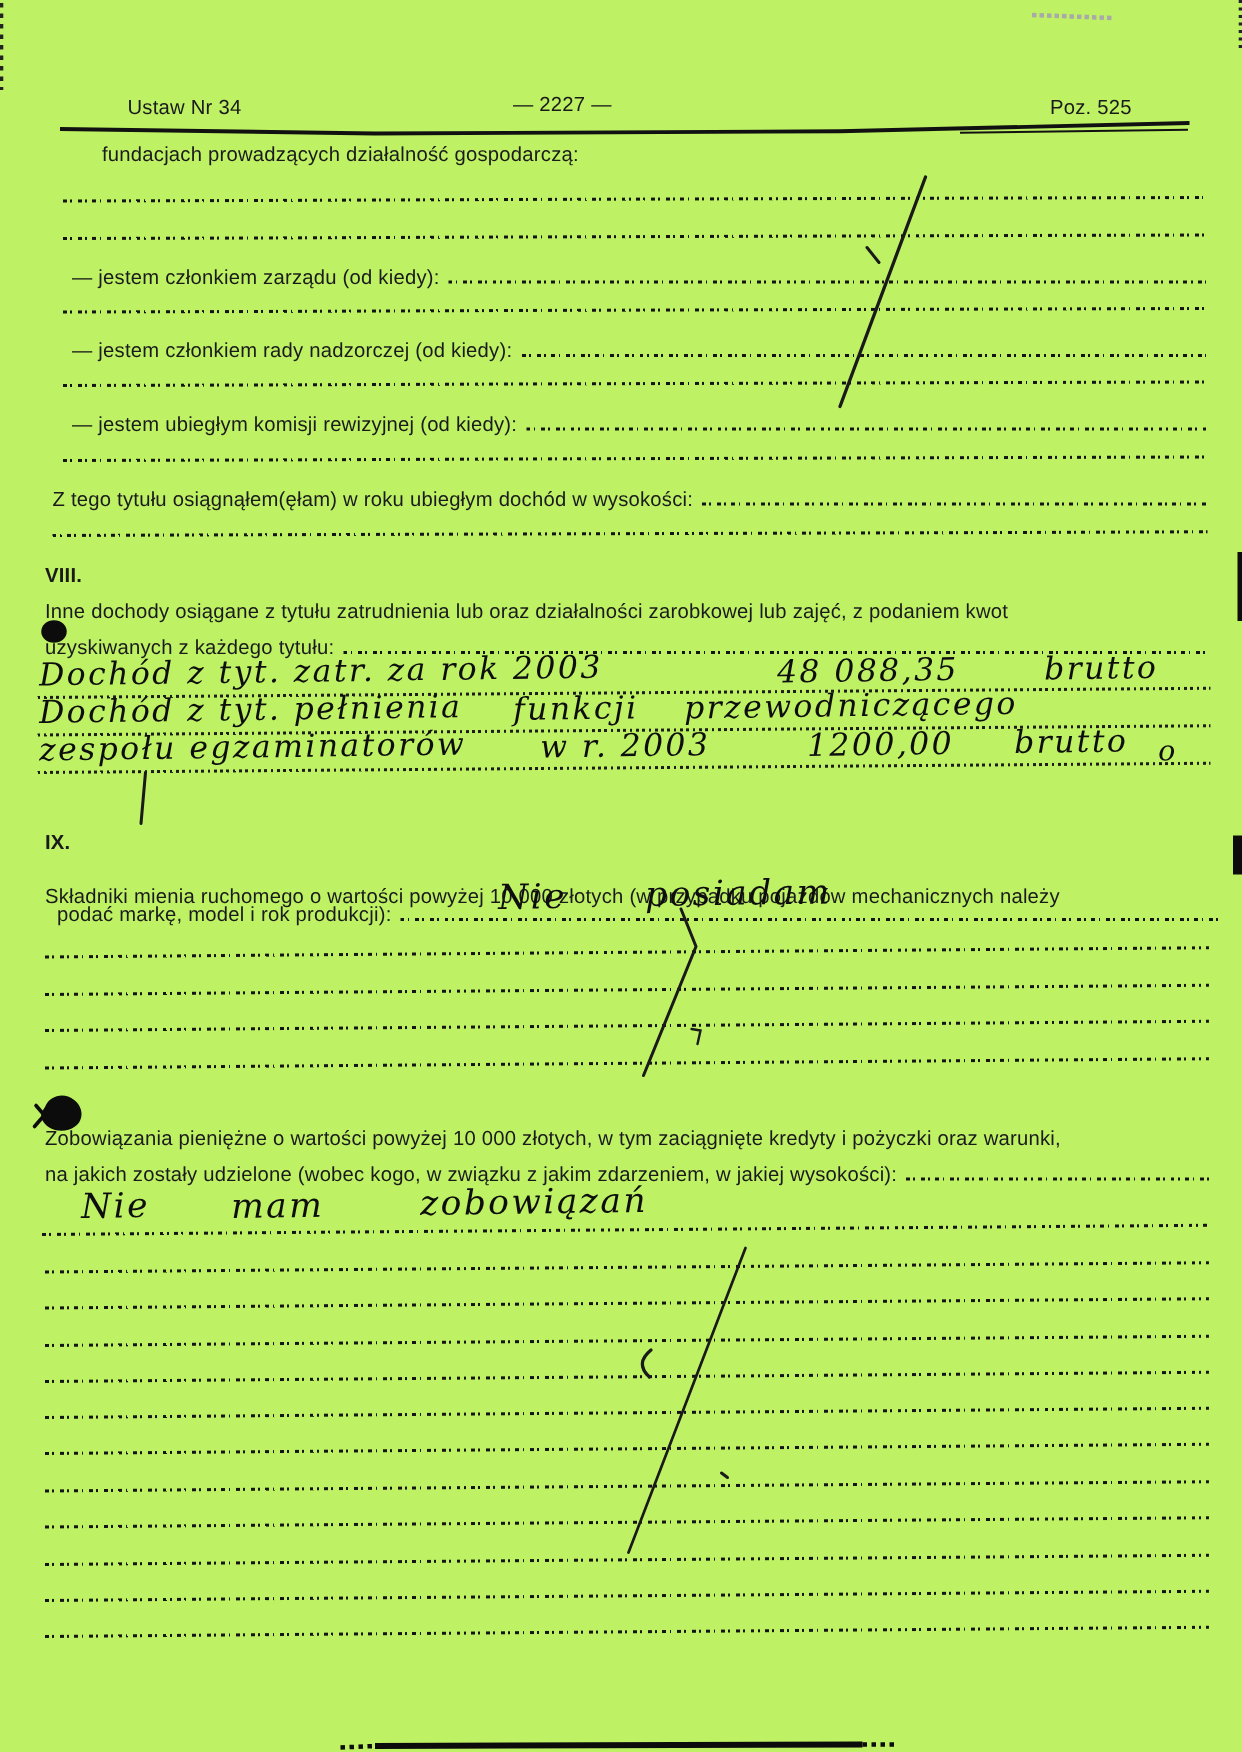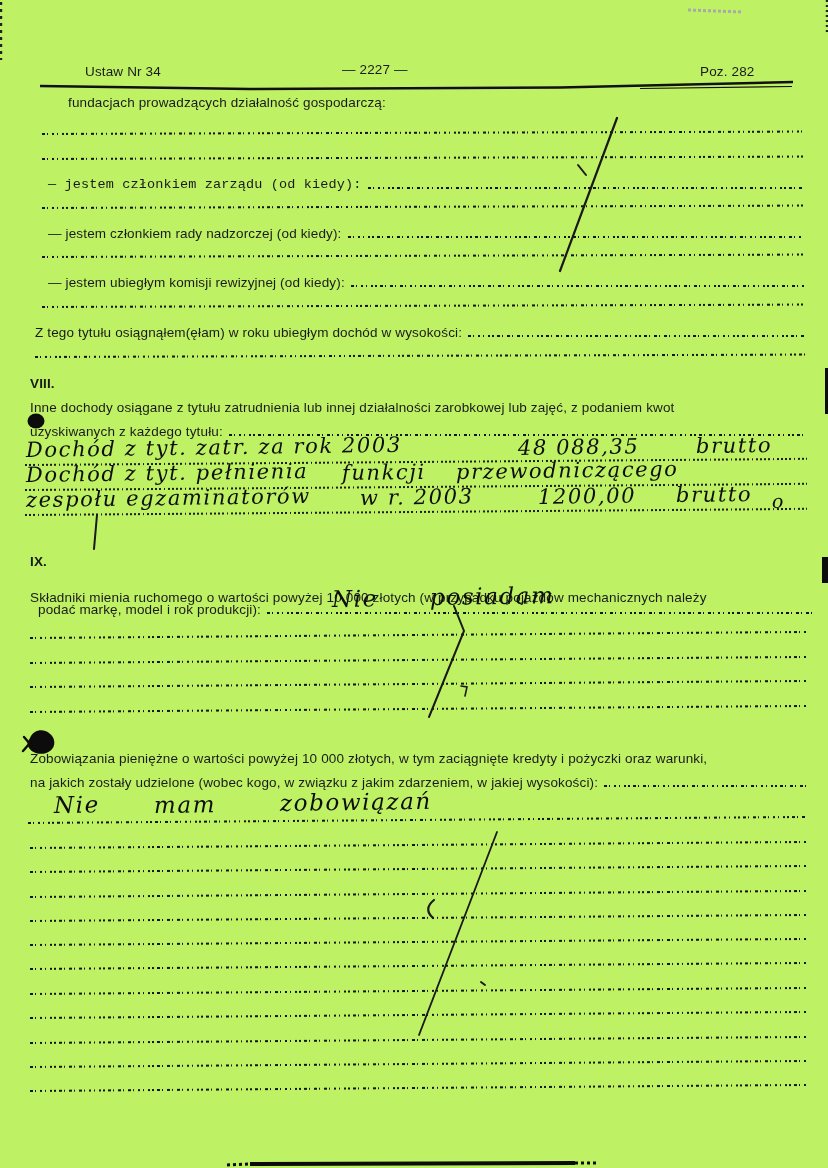--- a/index.html
+++ b/index.html
@@ -31,28 +31,28 @@
   .hw.big { font-size:23px; }
   .ink { position:absolute; left:0; top:0; pointer-events:none; }
 </style>
 </head>
 <body>
 
 <div class="page">
 
   <div class="t" style="left:85px; top:64px;">Ustaw Nr 34</div>
   <div class="t" style="left:342px; top:62px;">— 2227 —</div>
-  <div class="t" style="left:700px; top:64px;">Poz. 282</div>
+  <div class="t" style="left:700px; top:64px;">Poz. 525</div>
 
   <div class="t" style="left:68px; top:95px;">fundacjach prowadzących działalność gospodarczą:</div>
 
   <div class="dl sk1" style="left:42px; top:133px; width:760px;"></div>
   <div class="dl sk1" style="left:42px; top:158px; width:764px;"></div>
 
-  <div class="row" style="left:48px; top:177px; width:756px;font-family:Liberation Mono, monospace;">
+  <div class="row" style="left:48px; top:177px; width:756px;">
     <span class="lbl">— jestem członkiem zarządu (od kiedy):</span>
     <span class="fill"></span>
   </div>
   <div class="dl sk1" style="left:42px; top:207px; width:762px;"></div>
 
   <div class="row" style="left:48px; top:226px; width:756px;">
     <span class="lbl">— jestem członkiem rady nadzorczej (od kiedy):</span>
     <span class="fill"></span>
   </div>
   <div class="dl sk1" style="left:42px; top:256px; width:762px;"></div>
@@ -63,21 +63,21 @@
   </div>
   <div class="dl sk1" style="left:42px; top:306px; width:762px;"></div>
 
   <div class="row" style="left:35px; top:325px; width:770px;">
     <span class="lbl">Z tego tytułu osiągnąłem(ęłam) w roku ubiegłym dochód w wysokości:</span>
     <span class="fill"></span>
   </div>
   <div class="dl sk1" style="left:35px; top:356px; width:770px;"></div>
 
   <div class="t b" style="left:30px; top:376px;">VIII.</div>
-  <div class="t" style="left:30px; top:400px;">Inne dochody osiągane z tytułu zatrudnienia lub innej działalności zarobkowej lub zajęć, z podaniem kwot</div>
+  <div class="t" style="left:30px; top:400px;">Inne dochody osiągane z tytułu zatrudnienia lub oraz działalności zarobkowej lub zajęć, z podaniem kwot</div>
   <div class="row" style="left:30px; top:424px; width:776px;">
     <span class="lbl">uzyskiwanych z każdego tytułu:</span>
     <span class="fill"></span>
   </div>
 
   <span class="hw" style="left:26px; top:438px;">Dochód z tyt. zatr. za rok 2003</span>
   <span class="hw" style="left:518px; top:436px;">48 088,35</span>
   <span class="hw" style="left:696px; top:434px;">brutto</span>
   <div class="dl fine sk2" style="left:25px; top:464px; width:782px;"></div>
 

